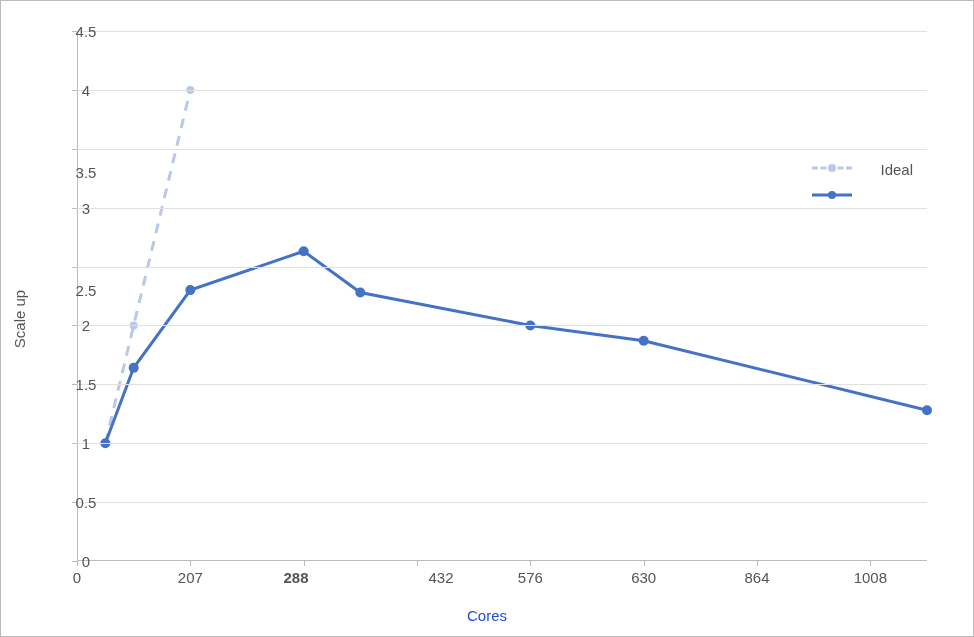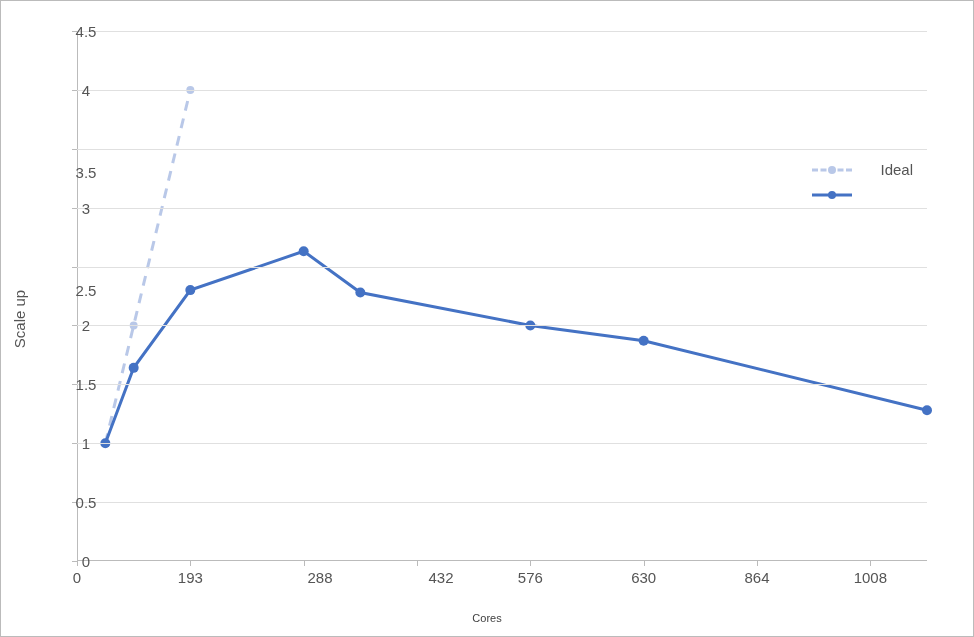--- a/index.html
+++ b/index.html
@@ -70,22 +70,22 @@
     transform: translate(-50%, -50%) rotate(-90deg);
     font-size: 15px;
     color: #555;
     white-space: nowrap;
   }
   .x-axis-title {
     position: absolute;
     left: 50%;
     bottom: 12px;
     transform: translateX(-50%);
-    font-size: 11px;
-    color: #404040;
+    font-size: 15px;
+    color: #1d4ed8;
   }
   .tick-mark {
     position: absolute;
     background: #bbb;
   }
   .y-tick-mark {
     left: -5px;
     width: 5px;
     height: 1px;
   }
@@ -104,21 +104,20 @@
   }
   .legend {
     position: absolute;
     right: 60px;
     top: 160px;
     font-size: 15px;
     color: #555;
   }
   .legend-item {
     display: flex;
-    align-items: center;
     margin-bottom: 10px;
     gap: 24px;
   }
   .legend-swatch {
     width: 40px;
     height: 14px;
     margin-right: 4px;
     display: flex;
     align-items: center;
     justify-content: center;
@@ -221,20 +220,20 @@
     <div class="y-tick-label" style="top: 501.111px;">0.5</div>
     <div class="y-tick-label" style="top: 442.222px;">1</div>
     <div class="y-tick-label" style="top: 383.333px;">1.5</div>
     <div class="y-tick-label" style="top: 324.444px;">2</div>
     <div class="y-tick-label" style="top: 265.556px; margin-top: 23px;">2.5</div>
     <div class="y-tick-label" style="top: 206.667px;">3</div>
     <div class="y-tick-label" style="top: 147.778px; margin-top: 23px;">3.5</div>
     <div class="y-tick-label" style="top: 88.8889px;">4</div>
     <div class="y-tick-label" style="top: 30px;">4.5</div>
     <div class="x-tick-label" style="left: 76px;">0</div>
-    <div class="x-tick-label" style="left: 189.333px;">193</div>
-    <div class="x-tick-label" style="left: 319px;">288</div>
+    <div class="x-tick-label" style="left: 189.333px;">207</div>
+    <div class="x-tick-label" style="left: 295px; font-weight: bold;">288</div>
     <div class="x-tick-label" style="left: 440px; text-align: right;">432</div>
     <div class="x-tick-label" style="left: 529.333px;">576</div>
     <div class="x-tick-label" style="left: 642.667px;">630</div>
     <div class="x-tick-label" style="left: 756px;">864</div>
     <div class="x-tick-label" style="left: 869.333px;">1008</div>
   </div>
 
 </body></html>

